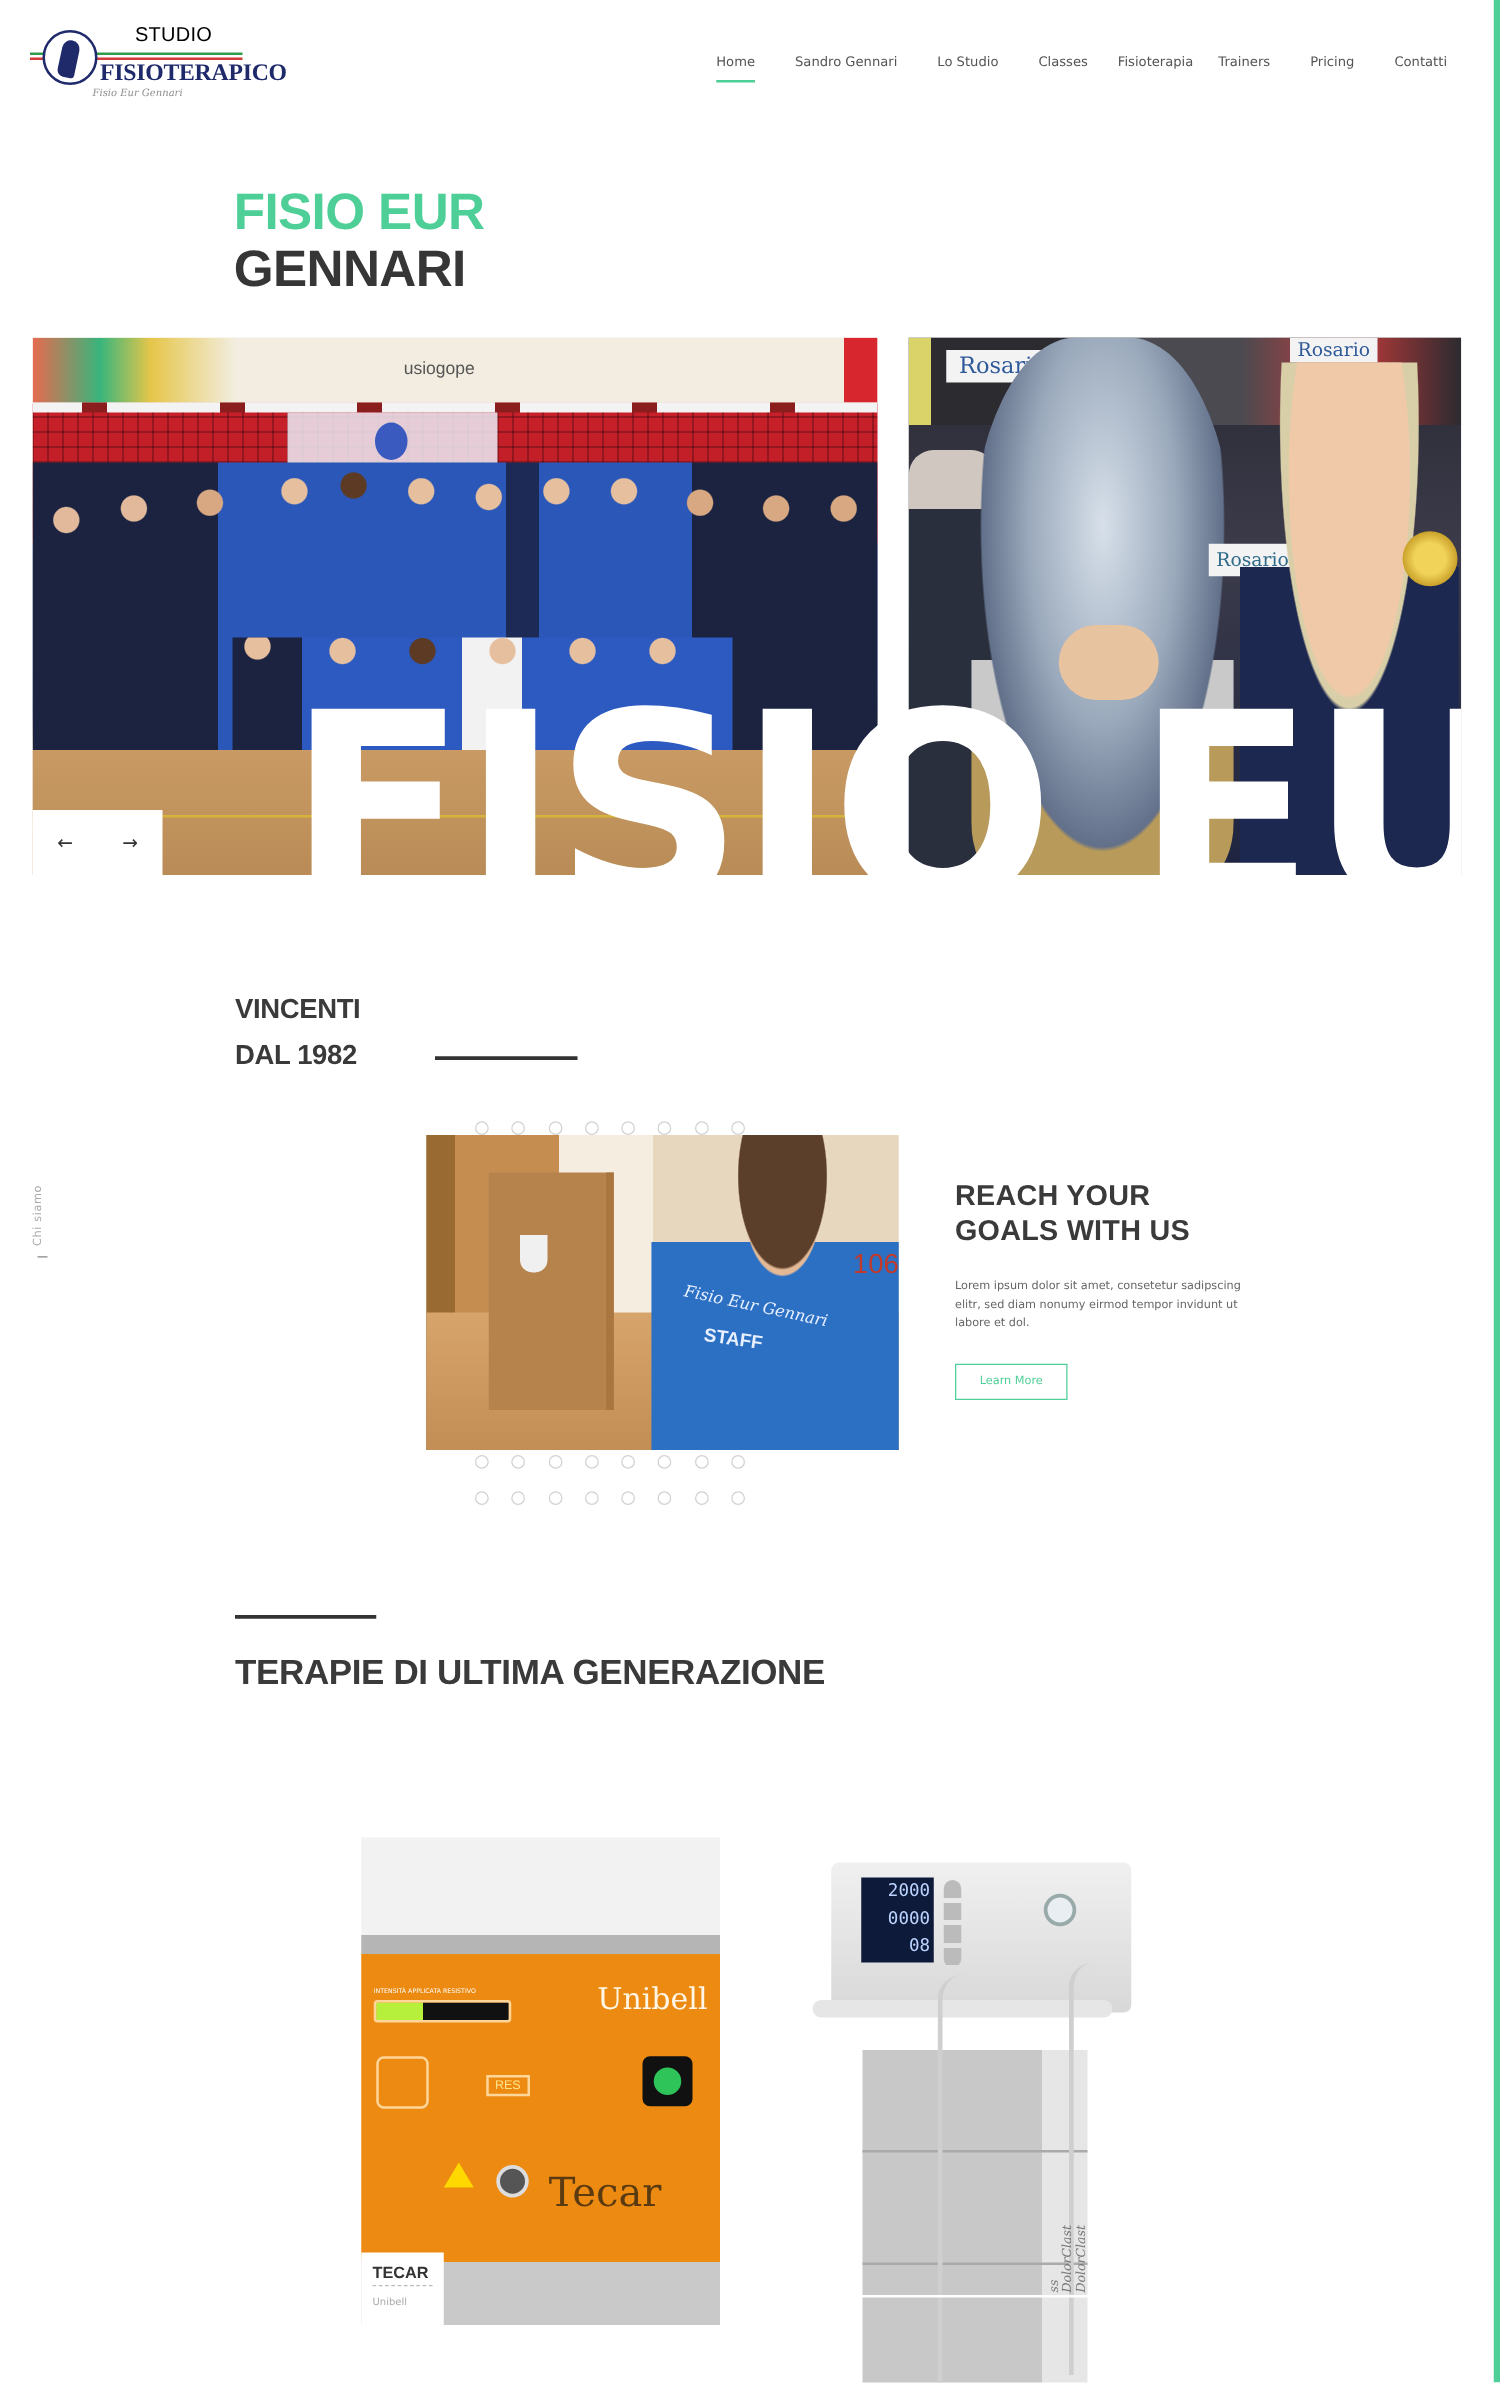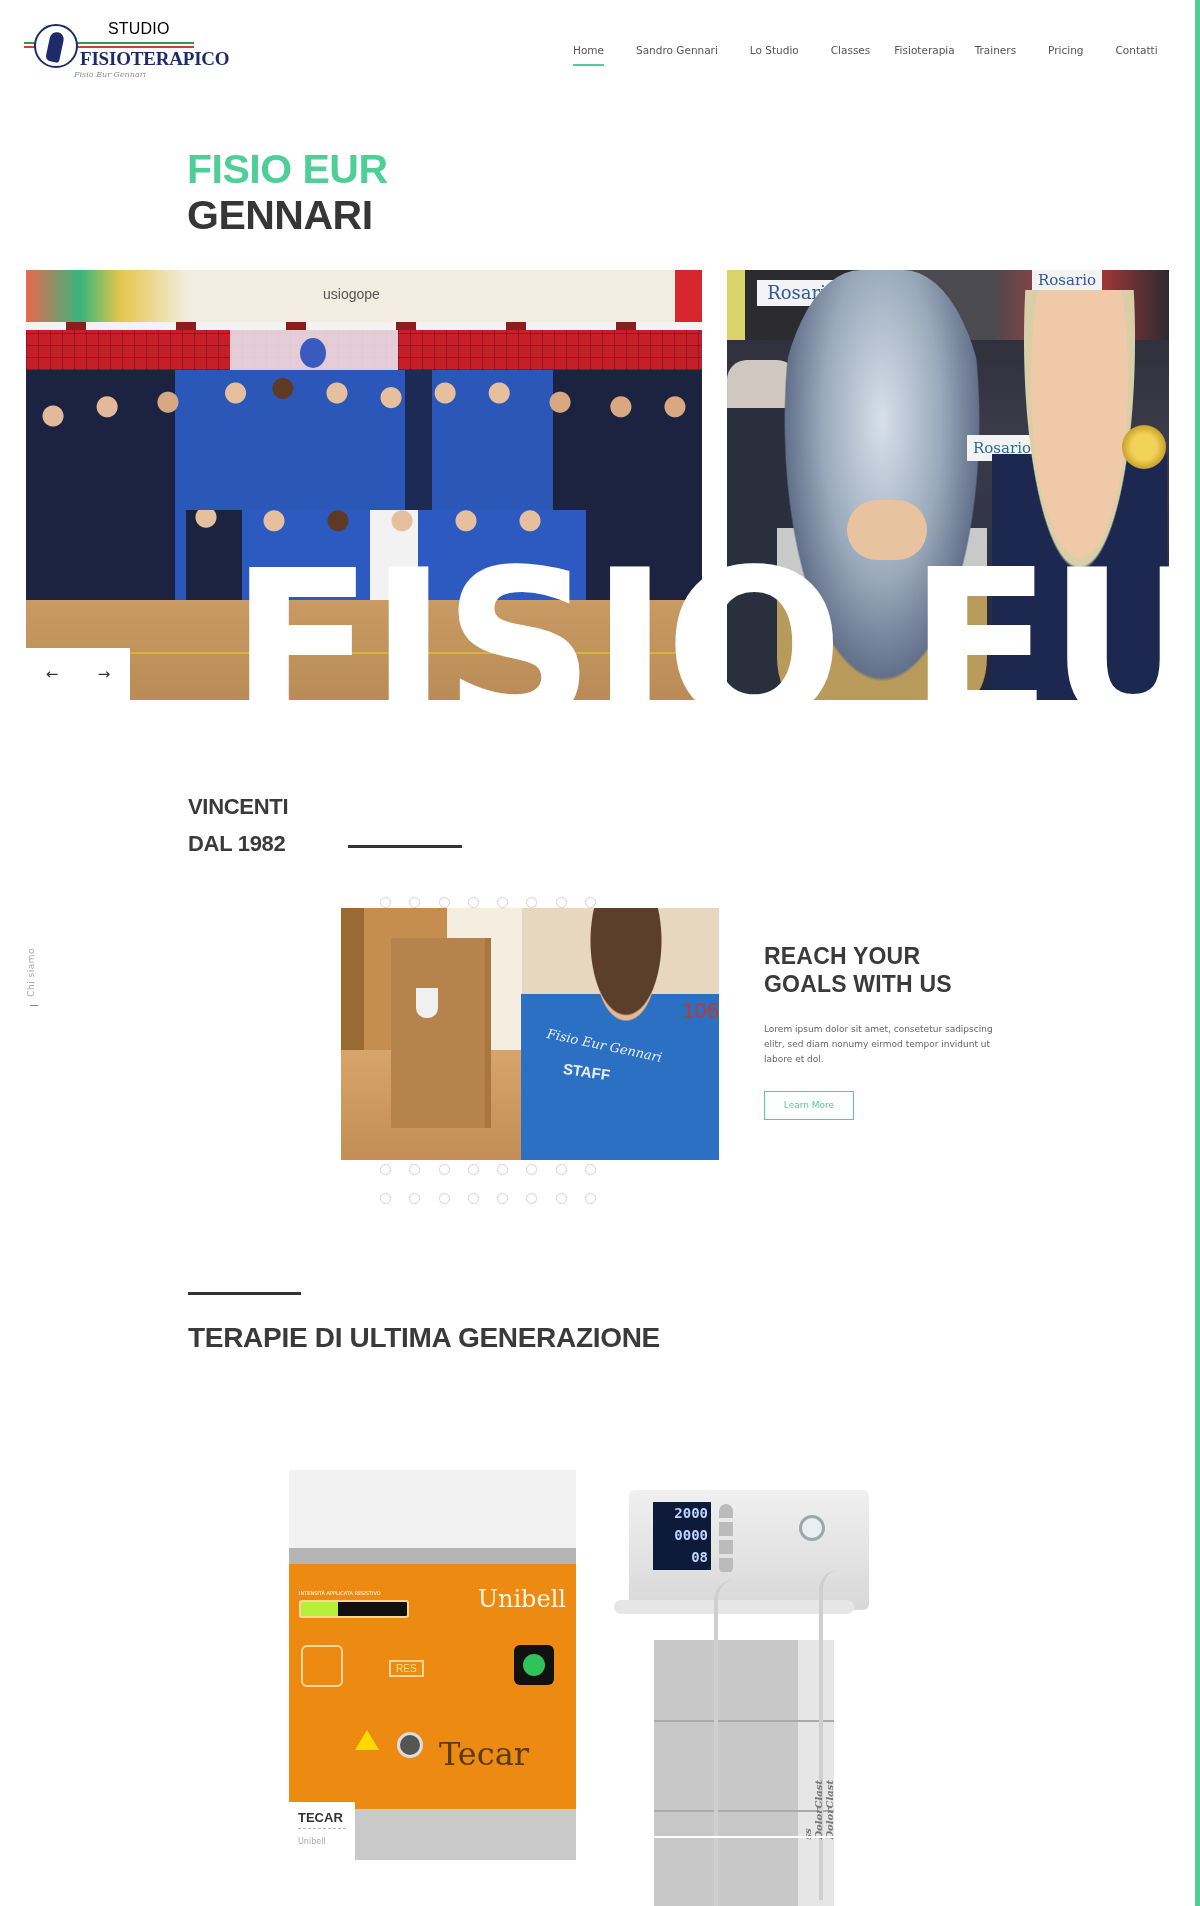--- a/index.html
+++ b/index.html
@@ -120,21 +120,21 @@
     .card-tecar .tri { position: absolute; left: 12px; top: 175px; width: 42px; height: 42px; border: 2px solid #ffd69a; border-radius: 6px; }
     .card-tecar .res { position: absolute; left: 100px; top: 190px; padding: 1px 5px; border: 2px solid #ffd69a; color: #ffe38a; font-family: "Liberation Sans", sans-serif; font-size: 10px; }
     .card-tecar .warn { position: absolute; left: 66px; top: 260px; width: 0; height: 0; border-left: 12px solid transparent; border-right: 12px solid transparent; border-bottom: 20px solid #ffd800; }
     .card-tecar .jack { position: absolute; left: 108px; top: 262px; width: 26px; height: 26px; border-radius: 50%; background: #555; border: 3px solid #ddd; }
     .card-tecar .script { position: absolute; left: 150px; top: 265px; font-family: "DejaVu Serif", serif; font-size: 32px; color: #5a3a10; }
     .card-caption { position: absolute; left: 289px; top: 1802px; width: 66px; height: 58px; background: #fff; padding: 8px 9px; }
     .card-caption .name { font-family: "Liberation Sans", sans-serif; font-weight: 700; font-size: 13px; color: #333; }
     .card-caption .sep { margin-top: 3px; width: 48px; border-top: 1px dashed #bbb; }
     .card-caption .maker { margin-top: 8px; font-size: 8px; color: #aaa; font-family: "DejaVu Sans", sans-serif; }
 
-    .card-shock { left: 614px; top: 1490px; width: 270px; height: 320px; font-weight: bold; }
+    .card-shock { left: 650px; top: 1490px; width: 270px; height: 320px; }
     .card-shock .unit { position: absolute; left: 15px; top: 0; width: 240px; height: 120px; background: linear-gradient(180deg, #f0f0f0, #d8d8d8); border-radius: 6px; }
     .card-shock .screen { position: absolute; left: 24px; top: 12px; width: 58px; height: 68px; background: #0e1a3a; color: #bcd4ff; font-family: "DejaVu Sans Mono", monospace; font-size: 14px; line-height: 22px; text-align: right; padding-right: 3px; }
     .card-shock .knobs { position: absolute; left: 90px; top: 14px; width: 14px; height: 70px; background: repeating-linear-gradient(180deg, #bbb 0 14px, transparent 14px 18px); border-radius: 7px; }
     .card-shock .gauge { position: absolute; left: 170px; top: 25px; width: 26px; height: 26px; border-radius: 50%; border: 3px solid #9aa; background: #e8eef2; }
     .card-shock .handle { position: absolute; left: 0; top: 110px; width: 240px; height: 14px; background: #e6e6e6; border-radius: 7px; }
     .card-shock .cart { position: absolute; left: 40px; top: 150px; width: 180px; height: 270px; background: linear-gradient(90deg, #c8c8c8 0 80%, #e6e6e6 80%); }
     .card-shock .cart::before { content: ""; position: absolute; left: 0; top: 80px; width: 100%; height: 2px; background: #aaa; }
     .card-shock .cart::after { content: ""; position: absolute; left: 0; top: 170px; width: 100%; height: 2px; background: #aaa; }
     .card-shock .cable { position: absolute; left: 100px; top: 90px; width: 20px; height: 330px; border-left: 4px solid #cfcfcf; border-radius: 30px 0 0 0; }
     .card-shock .cable2 { position: absolute; left: 205px; top: 80px; width: 20px; height: 330px; border-left: 4px solid #cfcfcf; border-radius: 30px 0 0 0; }

